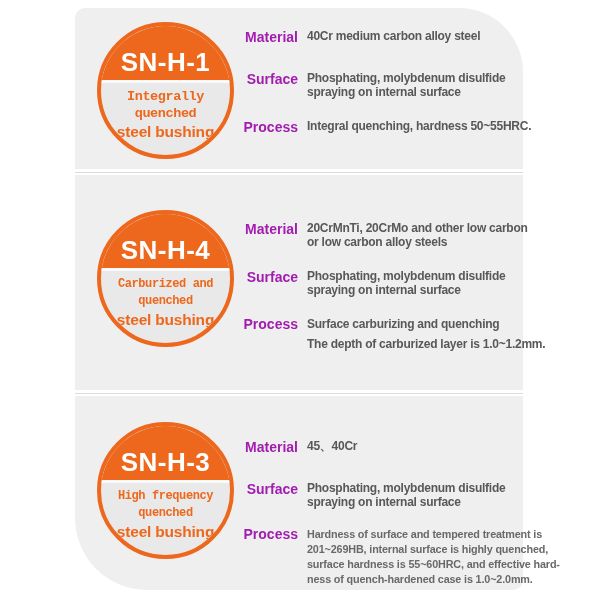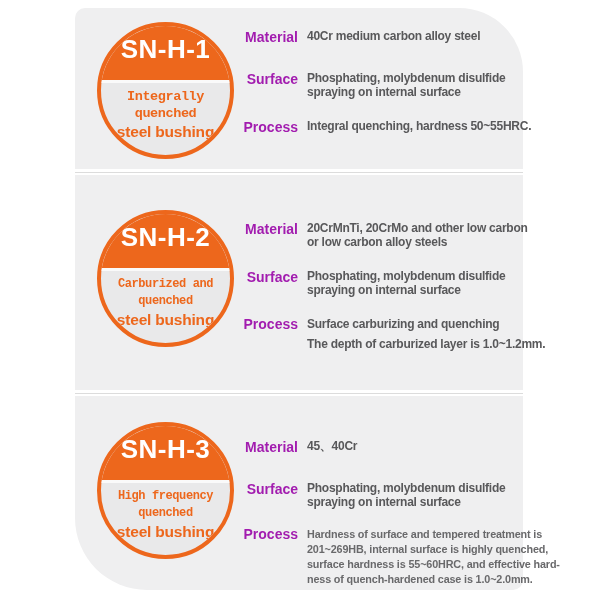--- a/index.html
+++ b/index.html
@@ -16,21 +16,21 @@
   .sep { position:absolute; left:75px; width:448px; height:1px; background:#dcdcdc; }
   .sep-1 { top:172px; }
   .sep-2 { top:393px; }
 
   
   .badge { position:absolute; left:22px; width:137px; height:137px;
            border:4px solid #ed671c; border-radius:50%;
            background:#e9e9ea; overflow:hidden; }
   .badge .code-band { position:absolute; top:0; left:0; right:0; height:54px;
            background:#ed671c; display:flex; align-items:flex-end;
-           justify-content:center; padding-bottom:15px; }
+           justify-content:center; padding-bottom:2px; }
   .badge .code { color:#ffffff; font-weight:bold; font-size:26px; letter-spacing:0.5px; }
   .badge .band-divider { position:absolute; top:54px; left:0; right:0; height:3px;
            background:#fafafa; }
   .badge .name { position:absolute; top:62px; left:0; right:0; text-align:center;
            color:#ed671c; font-weight:bold; }
   .badge .name .l1 { font-size:13.5px; line-height:17px; letter-spacing:-0.4px;font-family:Liberation Mono, monospace; }
   .badge .name .l1.narrow { font-size:12px; }
   .badge .name .l2 { font-size:15.5px; line-height:19px; letter-spacing:-0.2px; }
 
   .badge-1 { top:14px; }
@@ -87,21 +87,21 @@
         <div>Integral quenching, hardness 50~55HRC.</div>
       </div>
     </div>
   </div>
 
   <div class="sep sep-1"></div>
 
   <div class="panel panel-2">
     <div class="badge badge-2">
       <div class="code-band">
-        <span class="code">SN-H-2</span>
+        <span class="code">SN-H-4</span>
       </div>
       <div class="band-divider"></div>
       <div class="name">
         <div class="l1 narrow">Carburized and quenched</div>
         <div class="l2">steel bushing</div>
       </div>
     </div>
     <div class="row row-0">
       <div class="label">Material</div>
       <div class="val">

